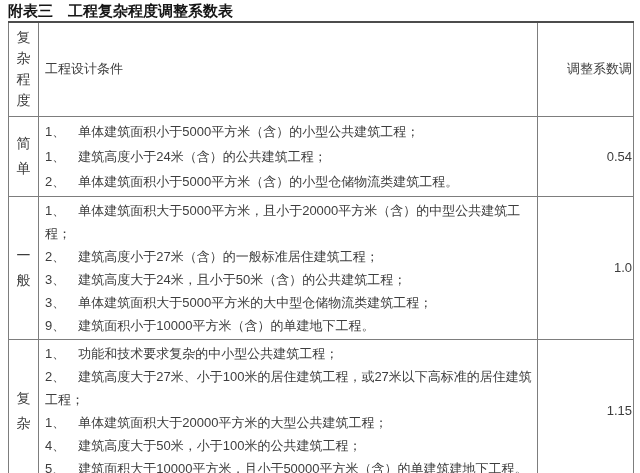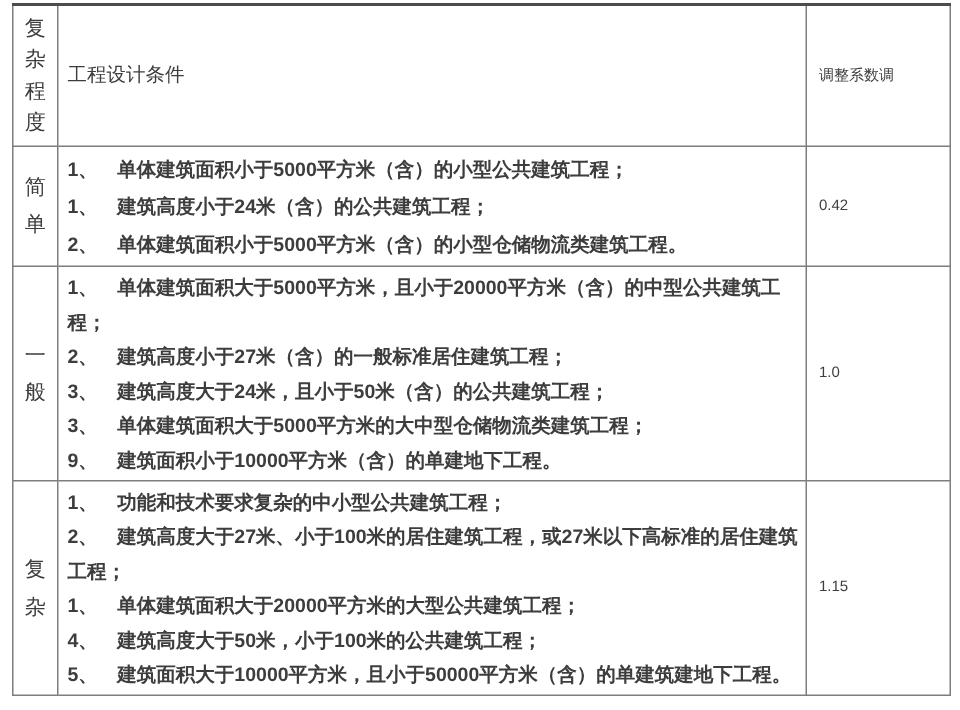--- a/index.html
+++ b/index.html
@@ -56,34 +56,35 @@
   }
   tr.r-header .col-level { line-height: 21px; }
 
   .col-cond {
     font-size: 13px;
     text-align: left;
     padding: 2px 4px 2px 6px;
   }
   .h-cond { padding-left: 6px; }
 
-  .cond-line { line-height: 25px; white-space: nowrap; font-weight: bold; }
+  .cond-line { line-height: 25px; white-space: nowrap; }
   tr.r1 .cond-line, tr.r2 .cond-line { line-height: 23px; white-space: normal; }
 
   .col-coef {
-    font-size: 10px;
-    text-align: left;
+    font-size: 13px;
+    text-align: right;
     padding-left: 8px;
     margin-top: 20px;
   }
 </style>
 </head>
 <body>
 
 <div class="page">
+  <div class="doc-title">附表三　工程复杂程度调整系数表</div>
 
   <table class="ctable">
     <colgroup>
       <col class="c-level">
         <col class="c-cond">
         <col class="c-coef">
     </colgroup>
 
     <tbody>
         <tr class="r-header">
@@ -92,21 +93,21 @@
       <th class="col-coef">调整系数调</th>
     </tr>
 
     <tr class="r0">
       <td class="col-level">简单</td>
       <td class="col-cond">
             <div class="cond-line">1、　单体建筑面积小于5000平方米（含）的小型公共建筑工程；</div>
             <div class="cond-line">1、　建筑高度小于24米（含）的公共建筑工程；</div>
             <div class="cond-line">2、　单体建筑面积小于5000平方米（含）的小型仓储物流类建筑工程。</div>
           </td>
-      <td class="col-coef">0.42</td>
+      <td class="col-coef">0.54</td>
     </tr>
 
     <tr class="r1">
       <td class="col-level">一般</td>
       <td class="col-cond">
             <div class="cond-line">1、　单体建筑面积大于5000平方米，且小于20000平方米（含）的中型公共建筑工程；</div>
             <div class="cond-line">2、　建筑高度小于27米（含）的一般标准居住建筑工程；</div>
             <div class="cond-line">3、　建筑高度大于24米，且小于50米（含）的公共建筑工程；</div>
             <div class="cond-line">3、　单体建筑面积大于5000平方米的大中型仓储物流类建筑工程；</div>
             <div class="cond-line">9、　建筑面积小于10000平方米（含）的单建地下工程。</div>

